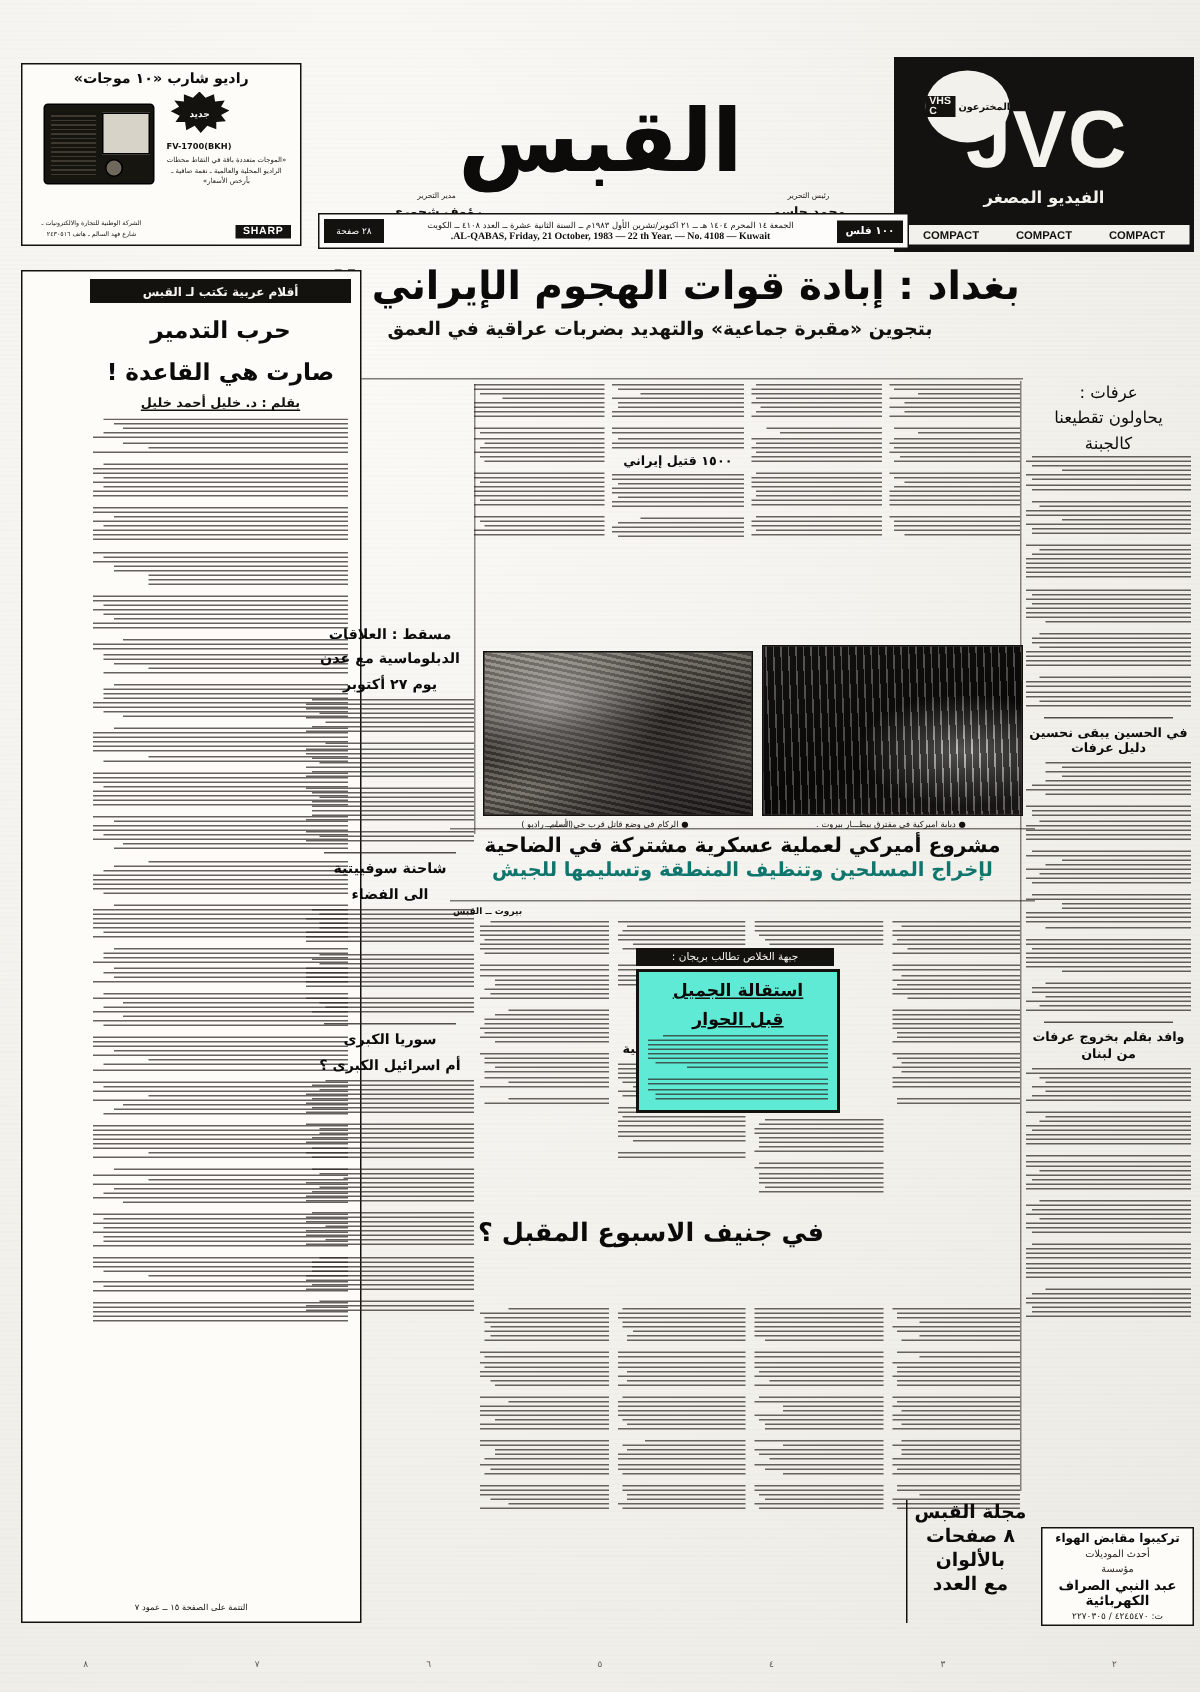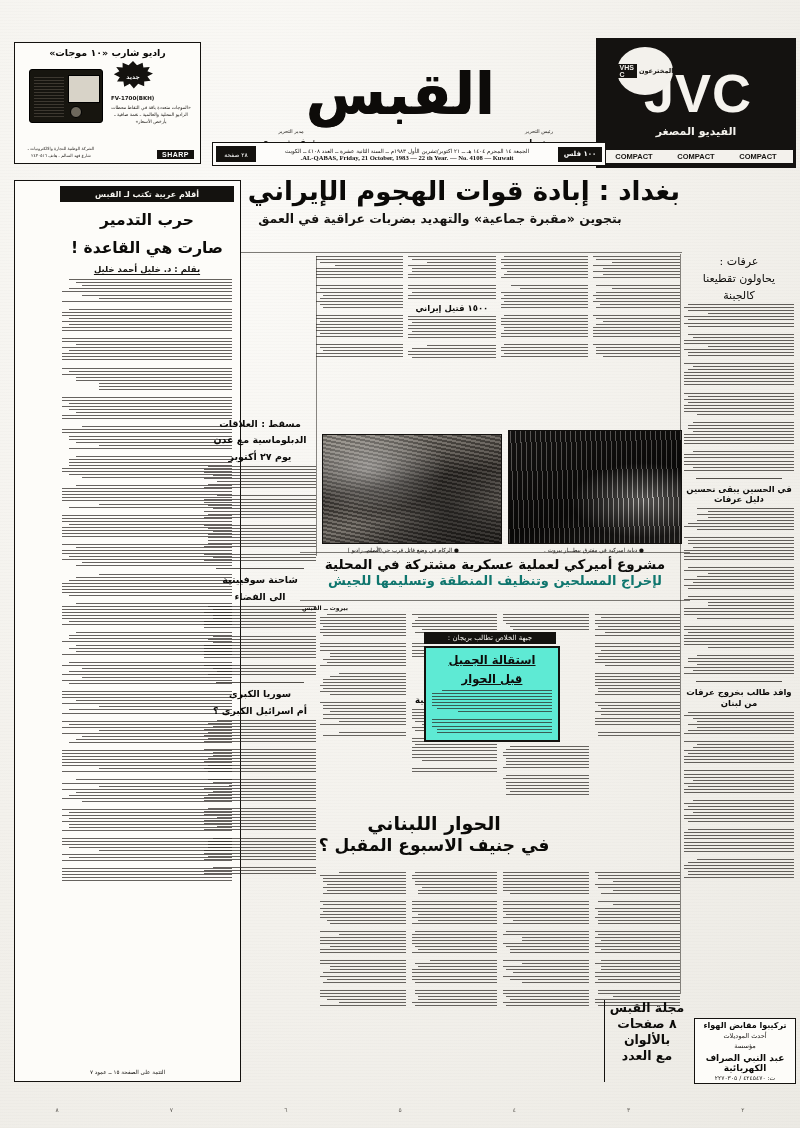--- a/index.html
+++ b/index.html
@@ -562,21 +562,21 @@
         <div class="tline gap"></div>
         <div class="tline s4"></div>
         <div class="tline s2"></div>
         <div class="tline s2"></div>
         <div class="tline s4"></div>
         <div class="tline s1"></div>
         <div class="tline s3"></div>
         <div class="tline s1"></div>
       </div>
     <div class="rule-sm"></div>
-    <div class="minihead">وافد طالب بخروج عرفات من لبنان</div>
+    <div class="minihead">وافد بقلم بخروج عرفات من لبنان</div>
     <div class="col-body lines" id="rc-body3">
         <div class="tline s2"></div>
         <div class="tline s1"></div>
         <div class="tline s3"></div>
         <div class="tline s4"></div>
         <div class="tline s2"></div>
         <div class="tline s4"></div>
         <div class="tline s2"></div>
         <div class="tline s1"></div>
         <div class="tline gap"></div>
@@ -887,21 +887,21 @@
 
   <div class="photo" style="left:322px;top:434px;width:178px;height:108px;position:absolute;"></div>
   <div class="cap" style="position:absolute;left:322px;top:545px;width:178px;">● الركام في وضع قاتل قرب حي السلم .</div>
   <div class="cap" style="position:absolute;left:322px;top:545px;width:60px;text-align:right;">( أ.ب ــ راديو )</div>
 
   <div class="photo dark" style="left:508px;top:430px;width:172px;height:112px;position:absolute;"></div>
   <div class="cap" style="position:absolute;left:508px;top:545px;width:172px;">● دبابة اميركية في مفترق بيطـــار بيروت .</div>
 
   <div class="hrule" style="left:300px;top:552px;width:390px;"></div>
   <div id="hl-sec">
-    <div class="hl-sec-1">مشروع أميركي لعملية عسكرية مشتركة في المحلية</div>
+    <div class="hl-sec-1">مشروع أميركي لعملية عسكرية مشتركة في الضاحية</div>
     <div class="hl-sec-2">لإخراج المسلحين وتنظيف المنطقة وتسليمها للجيش</div>
   </div>
   <div class="hrule" style="left:300px;top:600px;width:390px;"></div>
   <div style="position:absolute;left:302px;top:604px;font-size:6px;font-weight:bold;color:#14120f;">بيروت ــ القبس</div>
 
   <div style="position:absolute;left:320px;top:614px;width:360px;height:190px;display:flex;gap:6px;">
     <div class="ncol lines" id="m1">
         <div class="tline s1"></div>
         <div class="tline s3"></div>
         <div class="tline s1"></div>
@@ -1070,21 +1070,20 @@
         <div class="tline gap"></div>
         <div class="tline s1"></div>
         <div class="tline s1"></div>
         <div class="tline s1"></div>
         <div class="tline s2"></div>
         <div class="tline s2"></div>
       </div>
   </div>
 
   <div id="hl-gen">
-    <div class="hl-gen-1">الحوار اللبناني</div>
     <div class="hl-gen-2">في جنيف الاسبوع المقبل ؟</div>
   </div>
 
   <div id="low-grid">
     <div class="ncol lines" id="l1">
         <div class="tline s1"></div>
         <div class="tline s2"></div>
         <div class="tline s2"></div>
         <div class="tline s5"></div>
         <div class="tline s1"></div>

